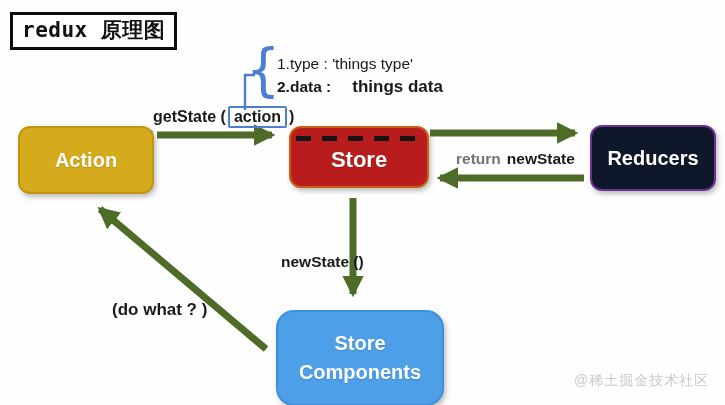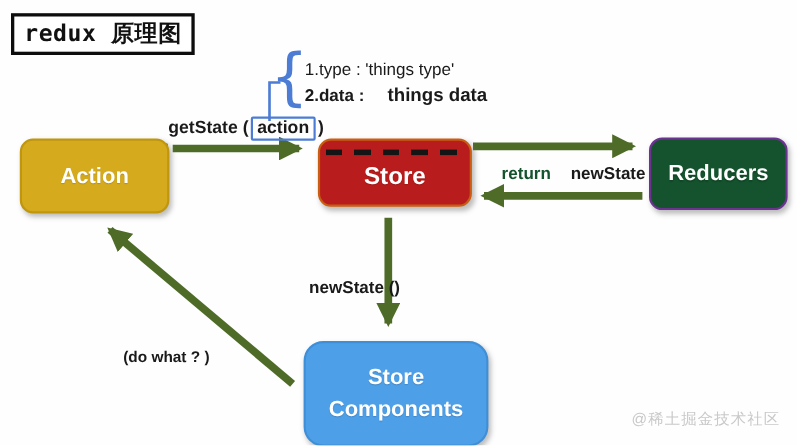--- a/index.html
+++ b/index.html
@@ -24,36 +24,36 @@
   .anno-line2 .val{font-size:17px;margin-left:21px;}
   
   .lbl{font-weight:bold;color:#1a1a1a;white-space:nowrap;}
   .dispatch-label{left:153px;top:106px;font-size:16px;}
   .action-chip{
     display:inline-block;border:2px solid #4d7cd4;padding:0 4px;margin:0 2px;
     border-radius:2px;line-height:18px;
   }
   .prev-label{left:423px;top:106px;font-size:15.5px;}
   .return-label{left:456px;top:150px;font-size:15.5px;}
-  .return-kw{color:#14532d;}
-  .return-val{margin-left:18px;}
+  .return-kw{color:#737373;}
+  .return-val{margin-left:6px;}
   .getstate-label{left:281px;top:253px;font-size:15.5px;}
-  .dowhat-label{left:112px;top:316px;font-size:14px;}
+  .dowhat-label{left:112px;top:300px;font-size:17px;}
   
   .node{
     display:flex;flex-direction:column;align-items:center;justify-content:center;
     color:#fff;font-weight:bold;text-align:center;
     border-radius:12px;box-shadow:2px 3px 5px rgba(110,110,110,.45);
     text-shadow:0 1px 1px rgba(0,0,0,.15);
   }
   .node-action{left:18px;top:126px;width:132px;height:64px;background:#d5aa1d;border:2px solid #c0960f;font-size:20px;line-height:1.3;}
   .node-store{left:289px;top:126px;width:140px;height:62px;background:#b91c1c;border:2px solid #c75e12;font-size:22px;padding-top:6px;box-sizing:border-box;}
   .store-dash{position:absolute;top:8px;left:5px;right:5px;height:5px;
     background:repeating-linear-gradient(90deg,#151515 0 15px,transparent 15px 26px);}
-  .node-reducers{left:590px;top:125px;width:122px;height:62px;background:#14532d;border:2px solid #6c3390;font-size:20px;}
+  .node-reducers{left:590px;top:125px;width:122px;height:62px;background:#0f172a;border:2px solid #6c3390;font-size:20px;}
   .node-react{left:276px;top:310px;width:164px;height:92px;background:#4d9fe8;border:2px solid #3f8fd8;border-radius:18px;font-size:20px;line-height:1.45;}
   
   .watermark{left:574px;top:372px;font-size:14px;color:#c9c9c9;letter-spacing:1px;}
   svg.overlay{left:0;top:0;}
 </style>
 </head>
 <body>
 
 <div class="canvas">
 

